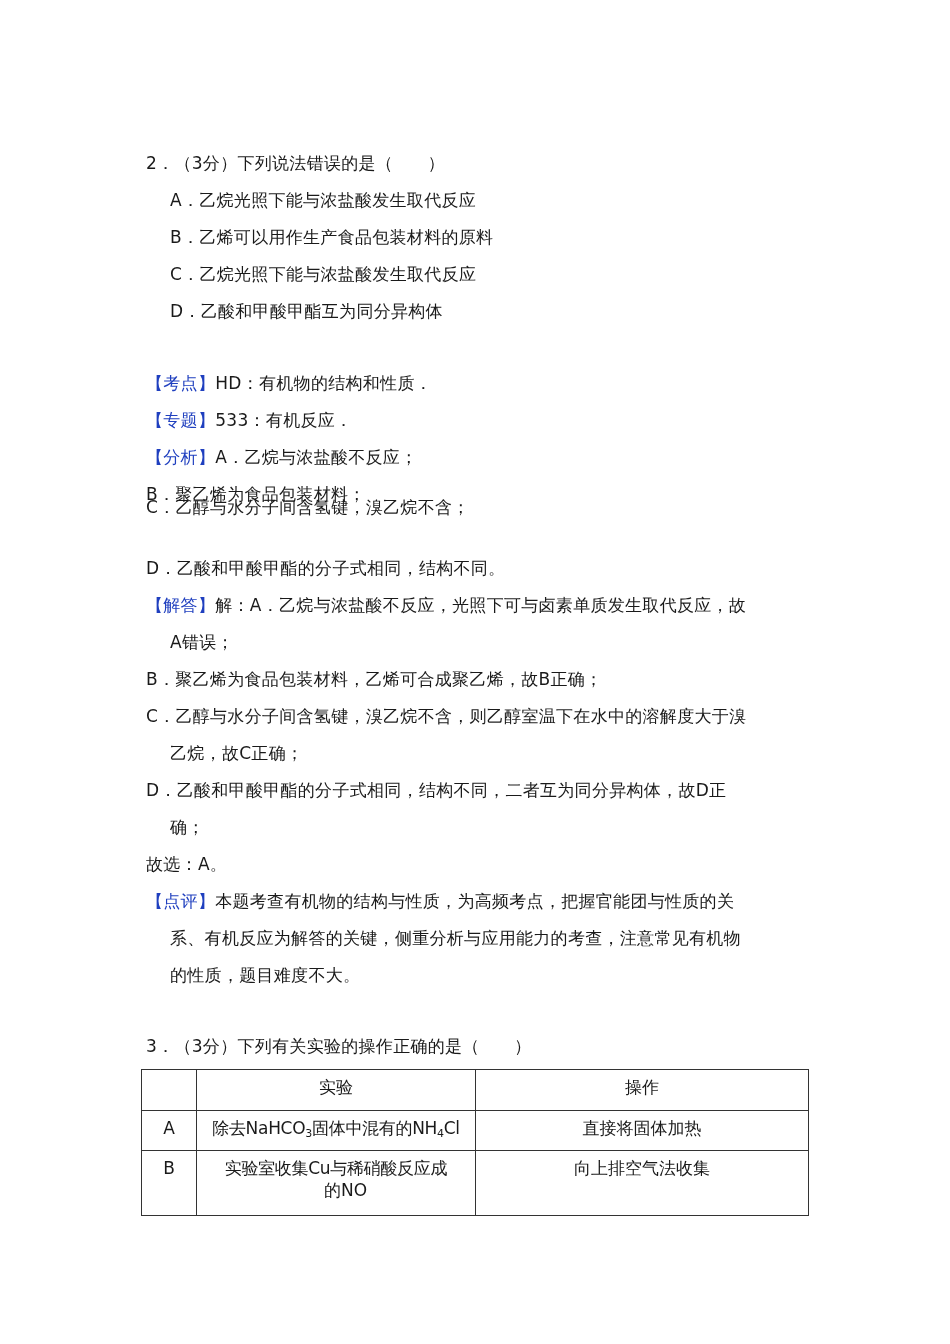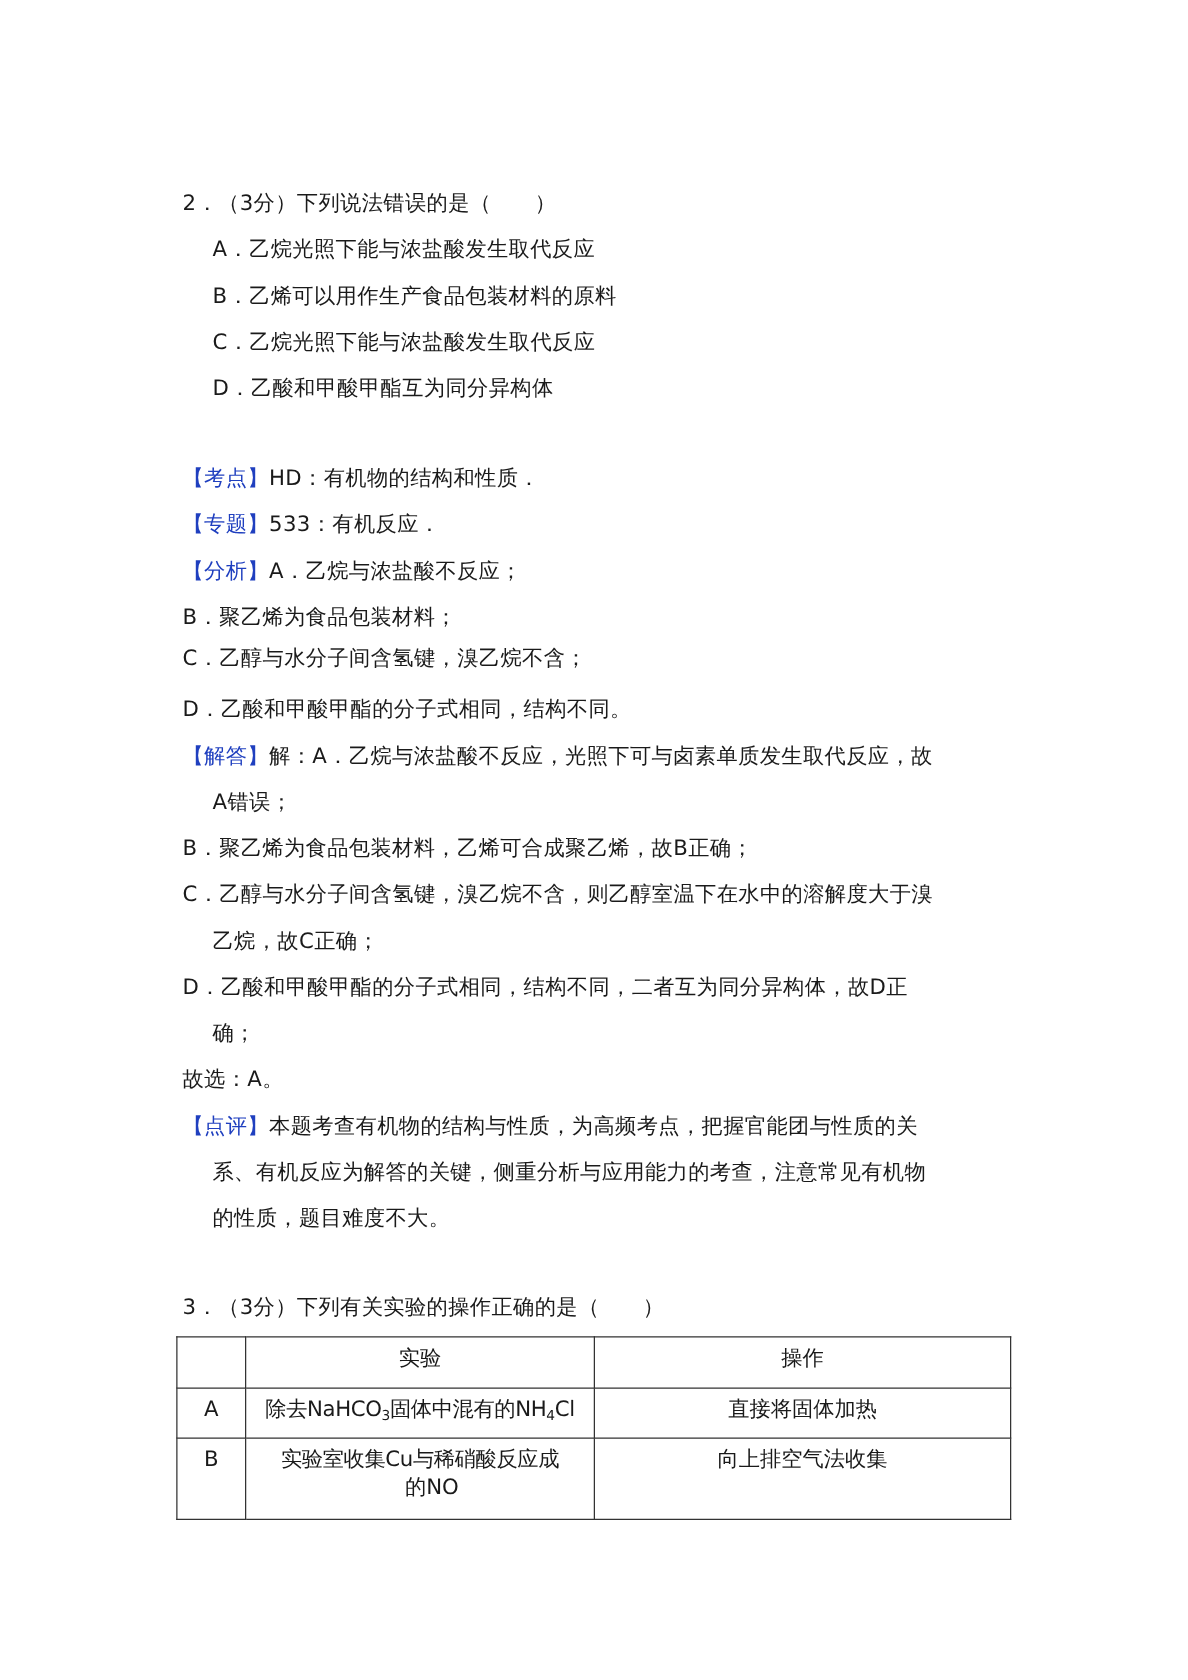--- a/index.html
+++ b/index.html
@@ -85,21 +85,21 @@
   </div>
 
   <div class="line" style="left:146px; top:409px;">
     <span class="tag">【专题】</span><span>533：有机反应．</span>
   </div>
 
   <div class="line" style="left:146px; top:446px;">
     <span class="tag">【分析】</span><span>A．乙烷与浓盐酸不反应；</span>
   </div>
   <div class="line" style="left:146px; top:483px;">B．聚乙烯为食品包装材料；</div>
-  <div class="line" style="left:146px; top:516px;text-align:center;">C．乙醇与水分子间含氢键，溴乙烷不含；</div>
+  <div class="line" style="left:146px; top:496px;text-align:center;">C．乙醇与水分子间含氢键，溴乙烷不含；</div>
   <div class="line" style="left:146px; top:594px;">
     <span class="tag">【解答】</span><span>解：A．乙烷与浓盐酸不反应，光照下可与卤素单质发生取代反应，故</span>
   </div>
 
   <div class="line" style="left:146px; top:557px;">D．乙酸和甲酸甲酯的分子式相同，结构不同。</div>
   <div class="line" style="left:170px; top:631px;">A错误；</div>
   <div class="line" style="left:146px; top:668px;">B．聚乙烯为食品包装材料，乙烯可合成聚乙烯，故B正确；</div>
   <div class="line" style="left:146px; top:705px;">C．乙醇与水分子间含氢键，溴乙烷不含，则乙醇室温下在水中的溶解度大于溴</div>
   <div class="line" style="left:170px; top:742px;">乙烷，故C正确；</div>
   <div class="line" style="left:146px; top:779px;">D．乙酸和甲酸甲酯的分子式相同，结构不同，二者互为同分异构体，故D正</div>

